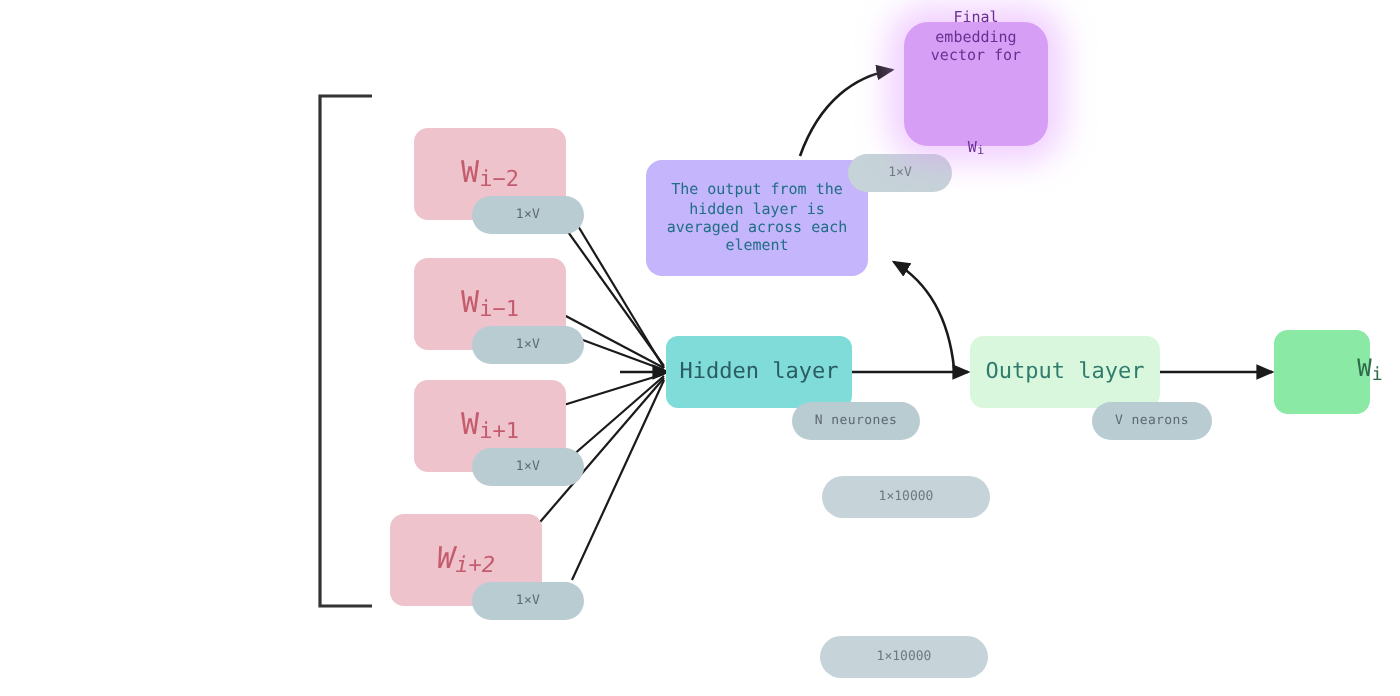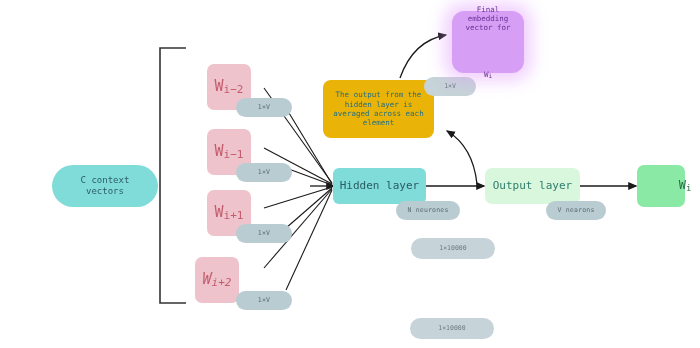--- a/index.html
+++ b/index.html
@@ -32,21 +32,21 @@
     text-align: center;
     white-space: pre-line;
     line-height: 1.25;
   }
   
   .word-box {
     background: #eec3cc;
     border-radius: 7px;
     color: #c45c6e;
     font-size: 15px;
-    width: 44px;
+    width: 76px;
     height: 46px;
   }
   .word-box .sub {
     font-size: 11px;
     vertical-align: -2px;
   }
   
   .pill {
     background: #b9ccd2;
     border-radius: 11px;
@@ -70,21 +70,21 @@
     font-size: 9px;
   }
   .teal-rect {
     background: #7fdcd8;
     border-radius: 6px;
     color: #2b5c63;
     font-size: 11px;
     text-align: center;
   }
   .cyan-note {
-    background: #eab308;
+    background: #c4b5fd;
     border-radius: 8px;
     color: #1f6e84;
     font-size: 7.5px;
     padding: 3px 6px;
   }
   
   .purple-box {
     background: #d79ef5;
     border-radius: 12px;
     color: #6a2f93;
@@ -141,24 +141,20 @@
 
     <line x1="426" y1="186" x2="484" y2="186" stroke="#1a1a1a" stroke-width="1.3" marker-end="url(#ah)"></line>
 
     <line x1="580" y1="186" x2="636" y2="186" stroke="#1a1a1a" stroke-width="1.3" marker-end="url(#ah)"></line>
 
     <path d="M477,184 C474,156 462,140 447,131" stroke="#1a1a1a" stroke-width="1.3" fill="none" marker-end="url(#ah)"></path>
 
     <path d="M400,78 C410,50 428,38 446,35" stroke="#1a1a1a" stroke-width="1.3" fill="none" marker-end="url(#ah)"></path>
   </svg>
 
-  <div class="node teal-box" style="left:52px; top:165px; width:106px; height:42px;">
-    <span>C context
-vectors</span>
-  </div>
 
   <div class="node word-box" style="left:207px; top:64px;">
     <span><span>W</span><span class="sub">i−2</span></span>
   </div>
   <div class="node pill" style="left:236px; top:98px; width:56px;">
     <span>1×V</span>
   </div>
 
   <div class="node word-box" style="left:207px; top:129px;">
     <span><span>W</span><span class="sub">i−1</span></span>

